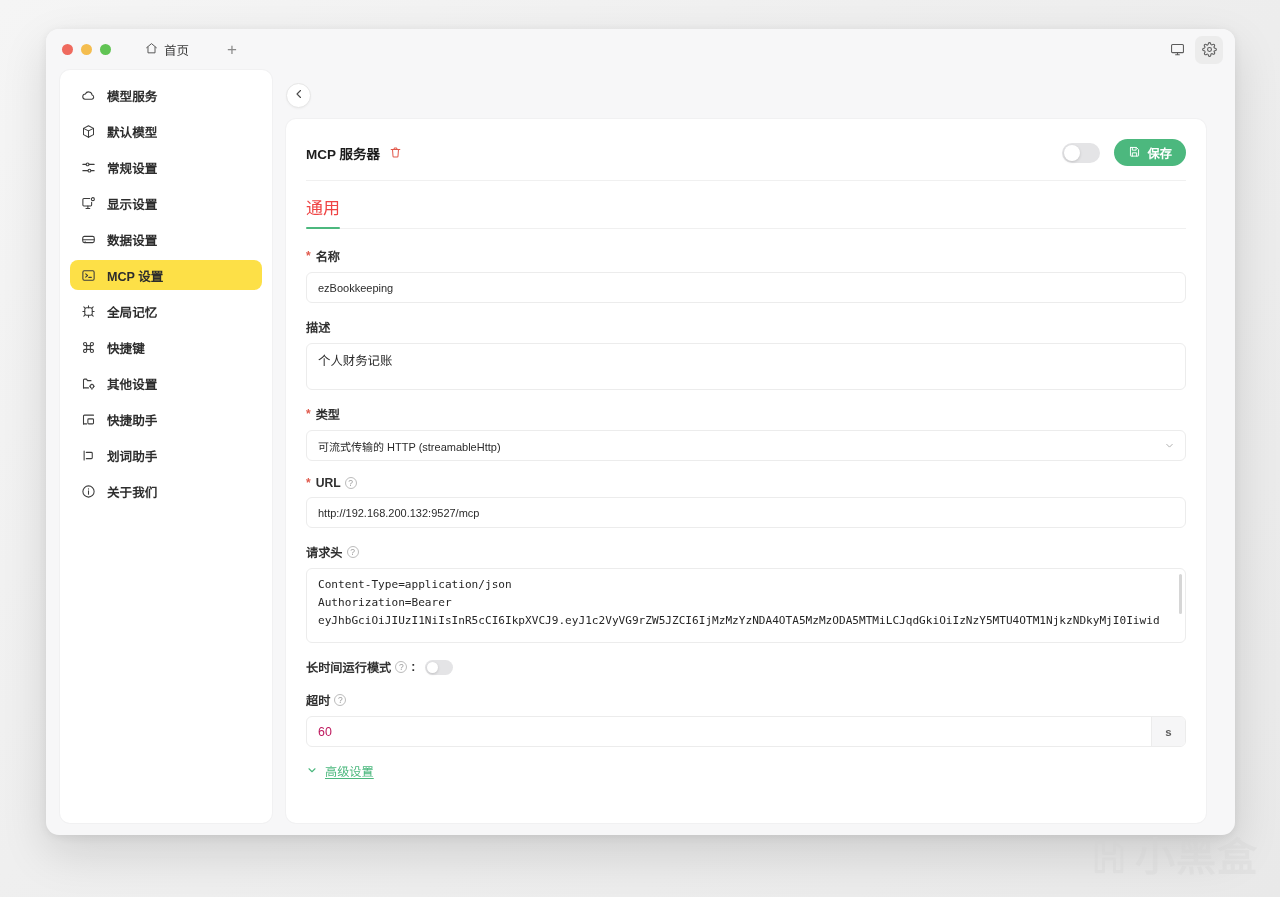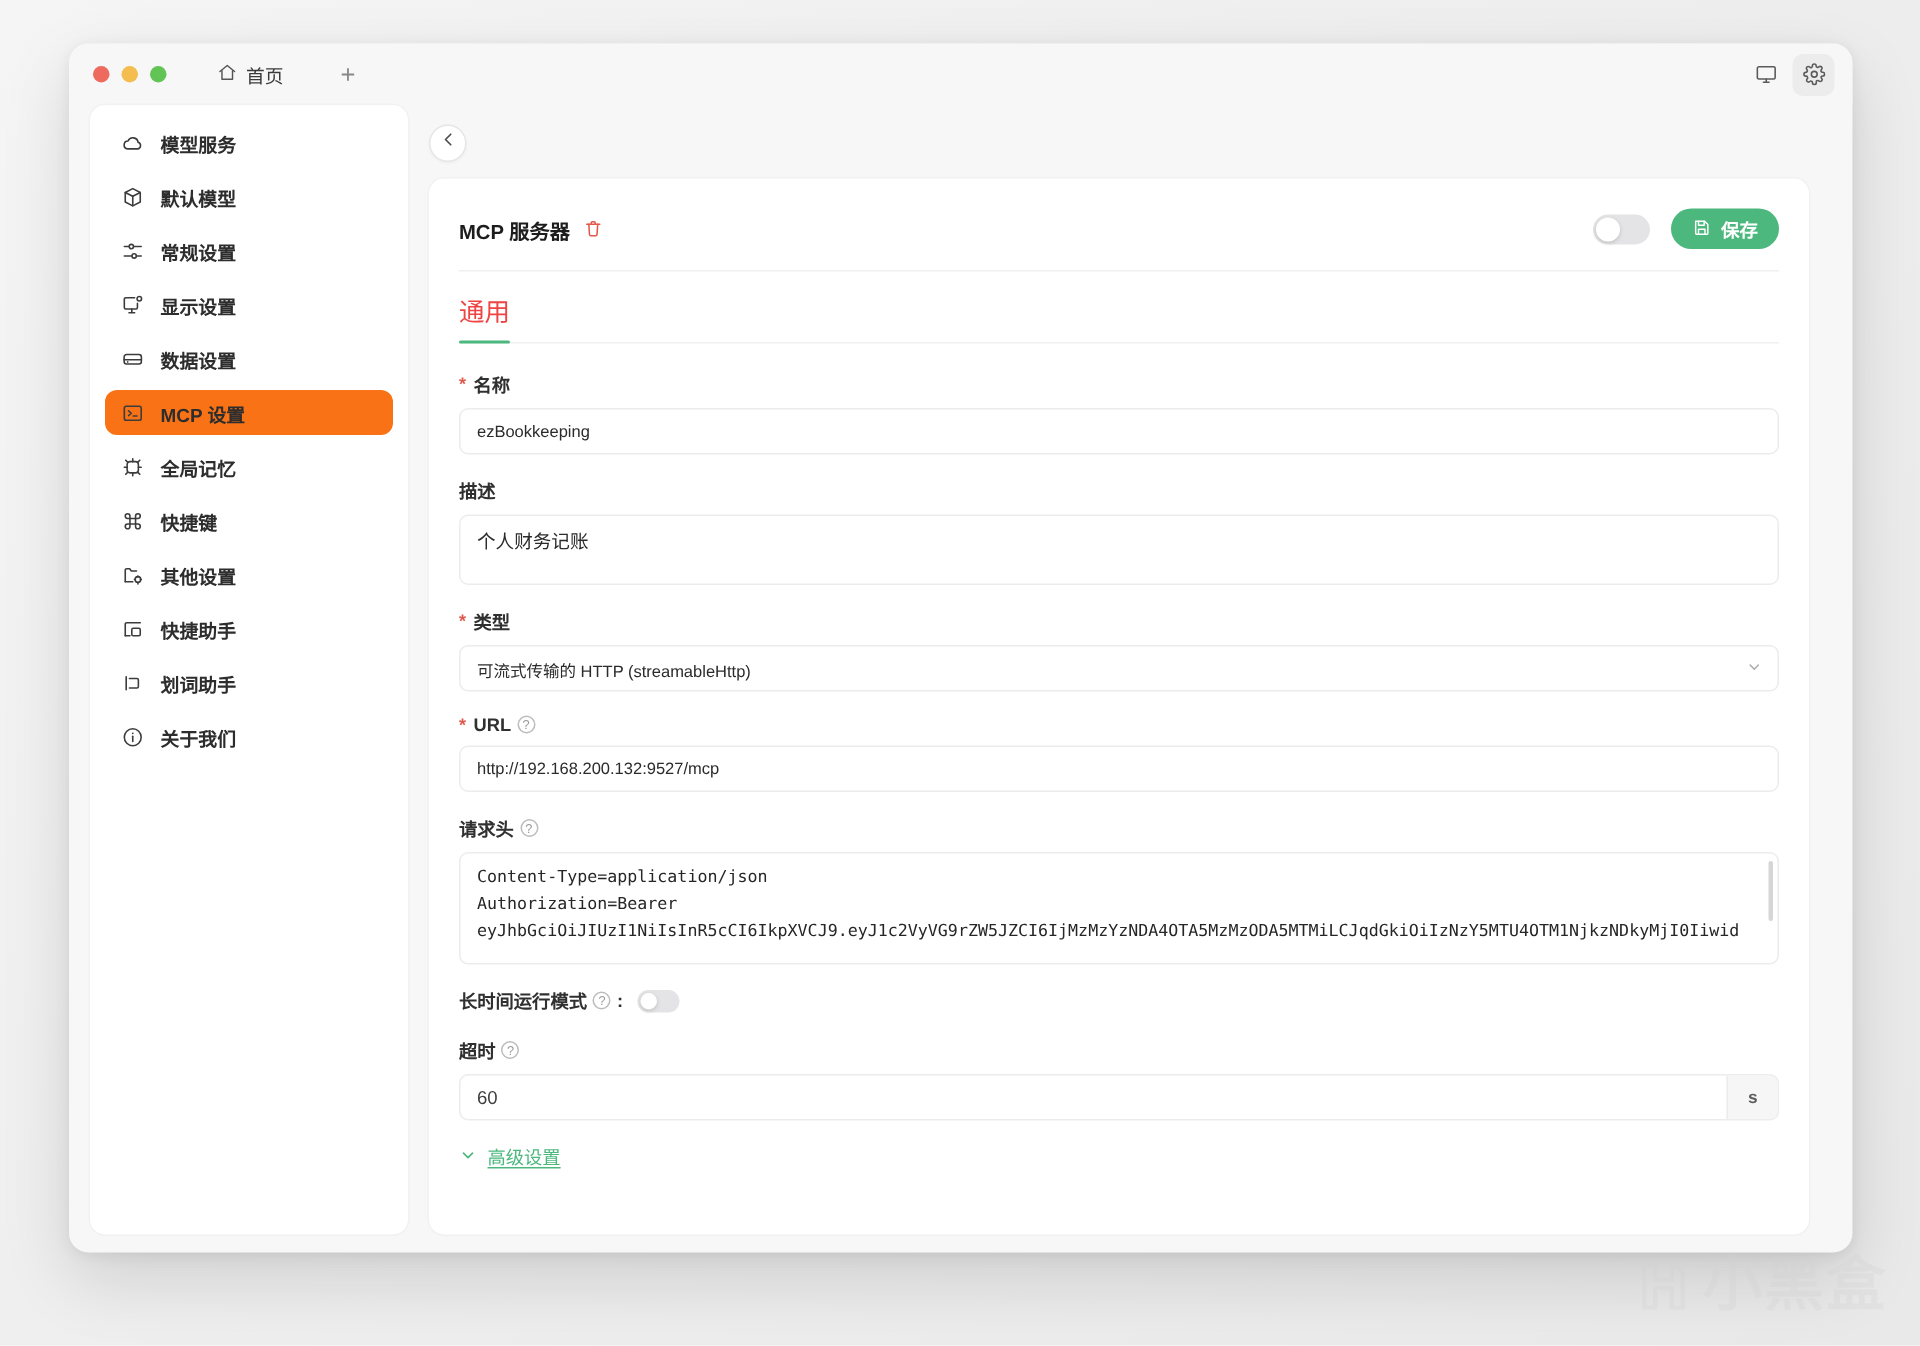--- a/index.html
+++ b/index.html
@@ -126,21 +126,21 @@
     cursor: default;
     margin-bottom: 4px;
   }
   .side-item .ic {
     width: 15px; height: 15px;
     display: flex; align-items: center; justify-content: center;
     color: #3c3c3c;
     flex: 0 0 15px;
   }
   .side-item.selected {
-    background: #f97316;
+    background: #fde047;
   }
 
   
   #main {
     flex: 1 1 auto;
     min-width: 0;
     padding: 12px 14px 12px 14px;
     display: flex;
     flex-direction: column;
     gap: 11px;
@@ -327,21 +327,21 @@
     border: 1px solid #ececec;
     border-radius: 6px;
     overflow: hidden;
     background: #fff;
   }
   .timeout-wrap .val {
     flex: 1 1 auto;
     display: flex; align-items: center;
     padding: 0 11px;
     font-size: 12.4px;
-    color: #404040;
+    color: #be185d;
   }
   .timeout-wrap .suffix {
     flex: 0 0 34px;
     background: #f6f6f7;
     border-left: 1px solid #ececec;
     display: flex; align-items: center; justify-content: center;
     font-size: 11.5px;
     font-weight: 700;
     color: #5d5d5d;
   }

